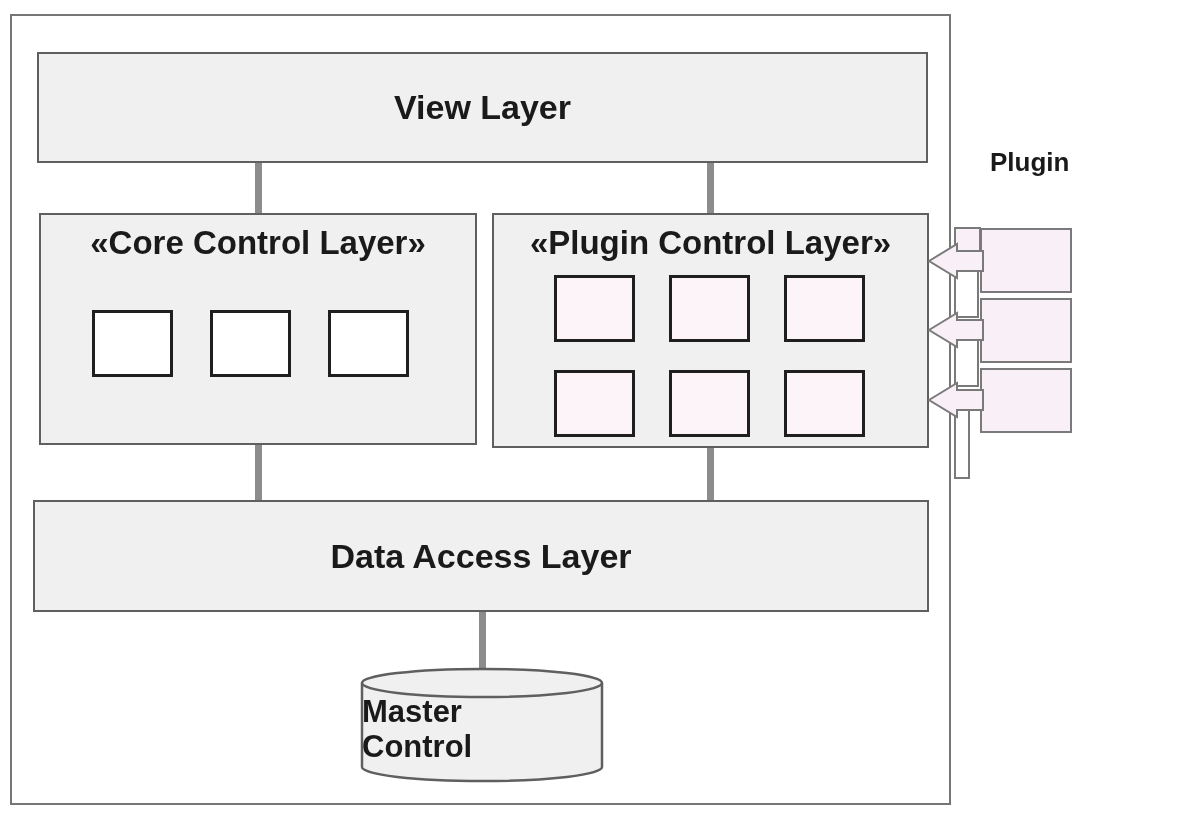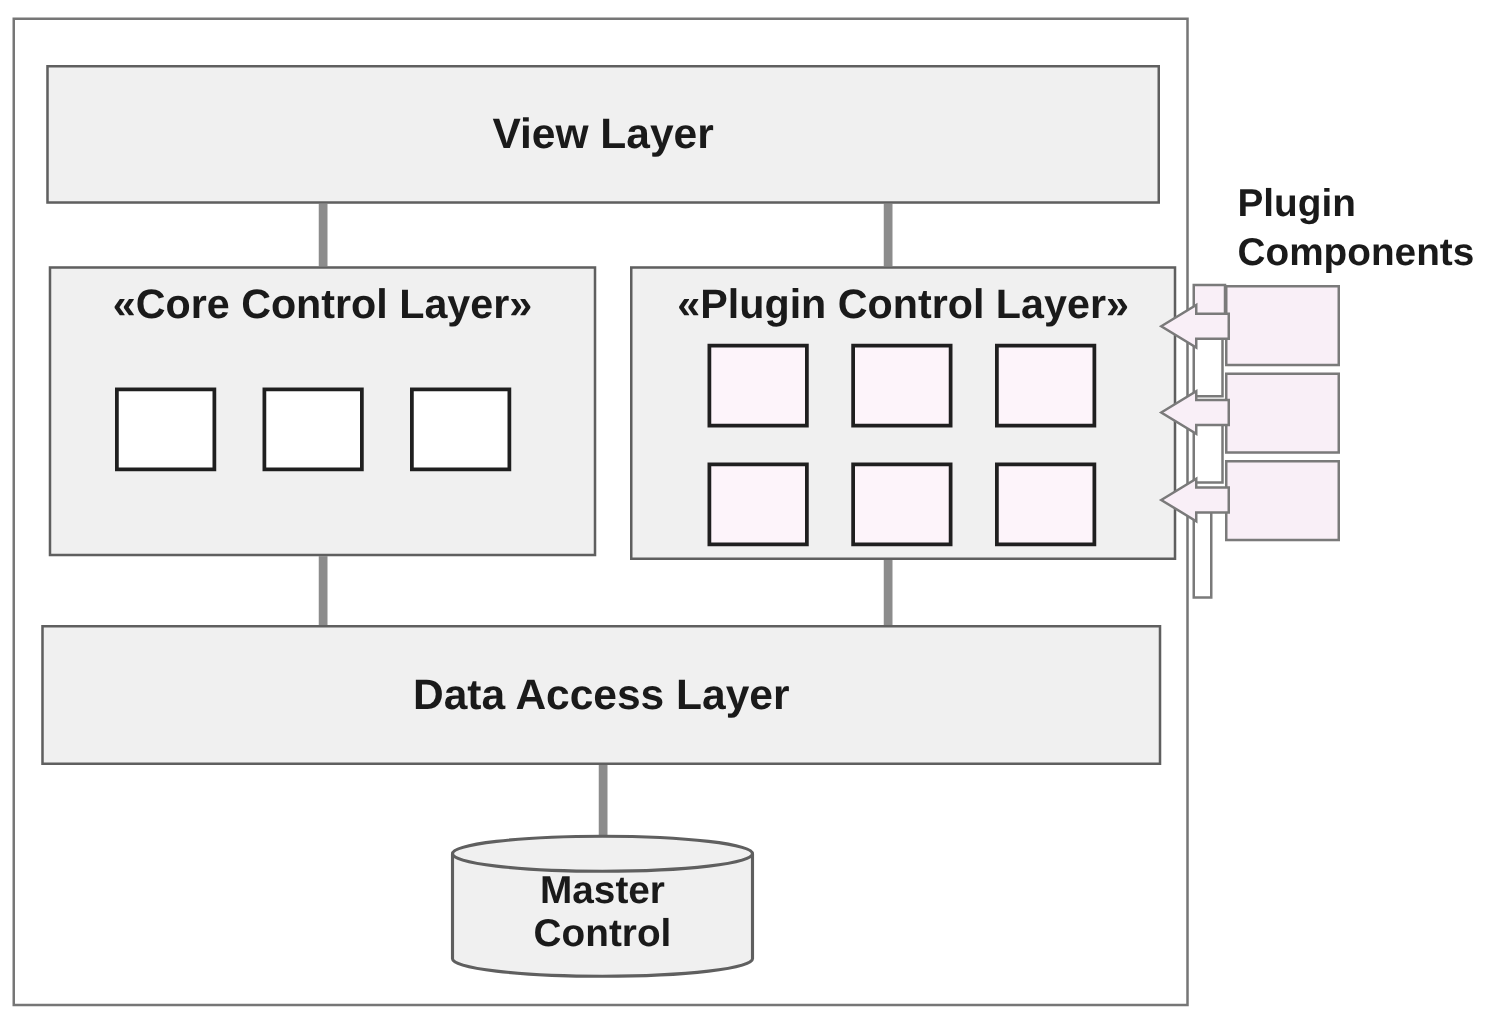--- a/index.html
+++ b/index.html
@@ -25,44 +25,44 @@
   .layer-title{
     font-weight:bold;font-size:33px;line-height:40px;text-align:center;
     padding-top:8px;letter-spacing:0;
   }
   .center-label{
     position:absolute;inset:0;display:flex;align-items:center;justify-content:center;
     font-weight:bold;font-size:34px;text-align:center;
   }
   .view-layer{left:37px;top:52px;width:891px;height:111px;}
   .core-layer{left:39px;top:213px;width:438px;height:232px;}
-  .plugin-layer{left:504px;top:213px;width:437px;height:235px;}
+  .plugin-layer{left:492px;top:213px;width:437px;height:235px;}
   .data-layer{left:33px;top:500px;width:896px;height:112px;}
 
   .core-modules{position:absolute;left:51px;top:95px;display:flex;gap:37px;}
   .plugin-modules{
     position:absolute;left:60px;top:60px;display:grid;
     grid-template-columns:repeat(3,81px);gap:28px 34px;
   }
   .module{
     width:81px;height:67px;box-sizing:border-box;
     border:3px solid var(--module_border,#1f1f1f);
     background:var(--module_fill,#ffffff);
   }
   .plugin-modules .module{background:var(--plugin_module_fill,#fdf4fa);}
 
   .cylinder-wrap{position:absolute;left:360px;top:666px;width:244px;height:118px;z-index:2;}
   .db-label{
     position:absolute;left:362px;top:694px;width:240px;z-index:3;
-    text-align:center;font-weight:bold;font-size:31px;line-height:35px;
+    text-align:left;font-weight:bold;font-size:31px;line-height:35px;
   }
 
   .plugin-components-label{
     position:absolute;left:990px;top:143px;width:210px;
-    font-weight:bold;font-size:31px;line-height:39px;z-index:2;
+    font-weight:bold;font-size:26px;line-height:39px;z-index:2;
   }
   .component-boxes{
     position:absolute;left:980px;top:228px;display:flex;flex-direction:column;gap:5px;z-index:2;
   }
   .component-box{
     width:92px;height:65px;box-sizing:border-box;
     background:var(--component_fill,#f9eff7);
     border:2px solid var(--component_border,#7a7a7a);
   }
   .arrows-svg{position:absolute;left:925px;top:220px;width:60px;height:262px;z-index:4;}
@@ -115,21 +115,20 @@
       <path d="M2,17 A120,14 0 0 0 242,17" style="fill:none;stroke:var(--layer_border,#5f5f5f);stroke-width:2.5;"></path>
     </svg>
   </div>
   <div class="db-label">
     <div>Master</div>
     <div>Control</div>
   </div>
 
   <div class="plugin-components-label">
     <div>Plugin</div>
-    <div>Components</div>
   </div>
 
   <div class="component-boxes" id="component-boxes">
       <div class="component-box"></div>
       <div class="component-box"></div>
       <div class="component-box"></div>
     </div>
 
   <svg class="arrows-svg" viewBox="0 0 60 262">
 

